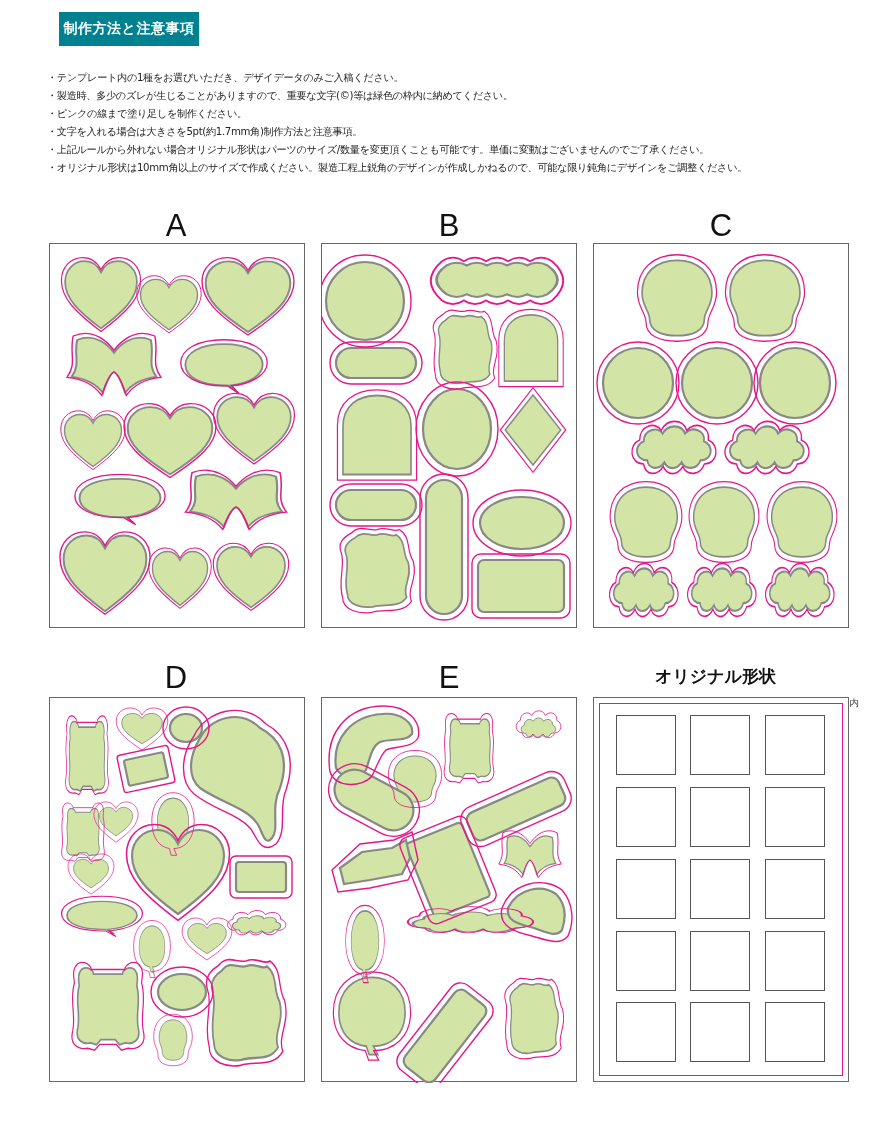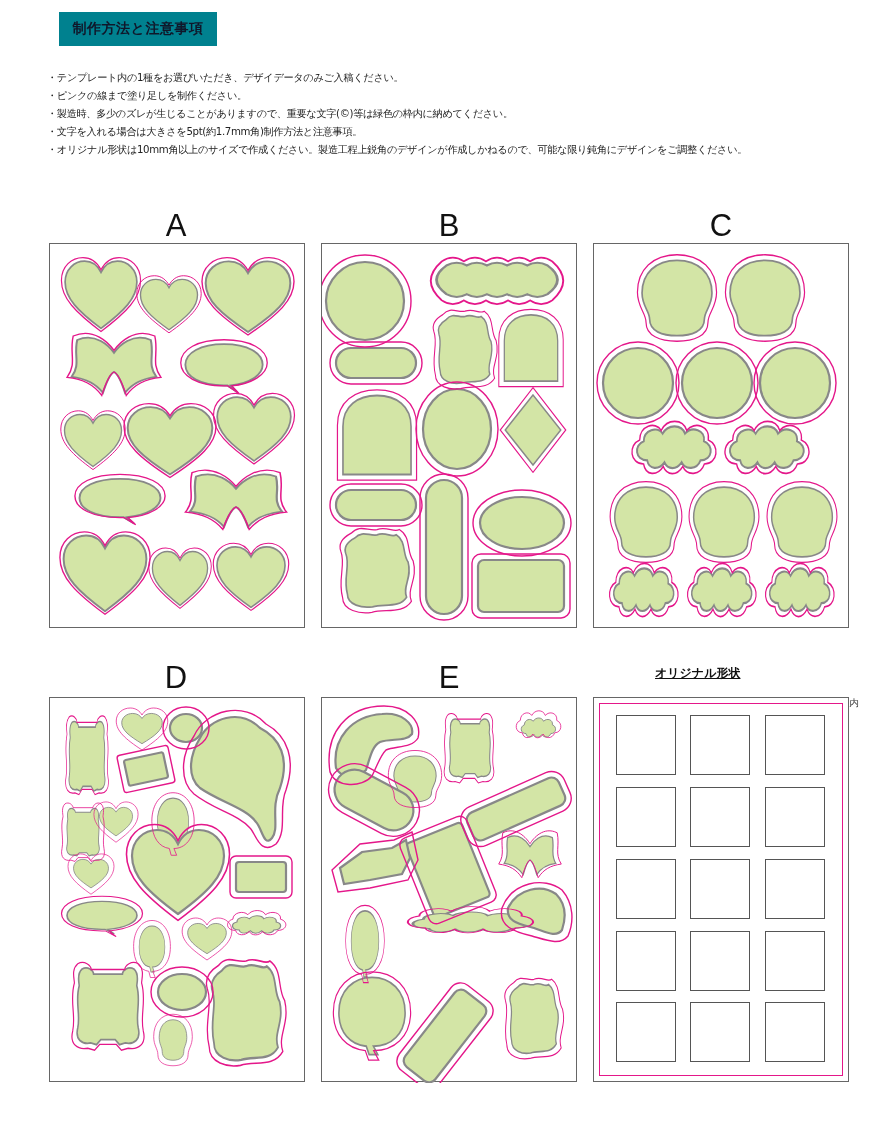--- a/index.html
+++ b/index.html
@@ -1,41 +1,42 @@
 <!DOCTYPE html>
 <html><head>
   <meta charset="utf-8">
   <style>
     html, body { margin: 0; padding: 0; background: #ffffff; }
     body { width: 895px; height: 1126px; position: relative; overflow: hidden;
            font-family: "DejaVu Sans", "Liberation Sans", sans-serif; color: #222; }
-    .badge { position: absolute; left: 59px; top: 12px; width: 158px; height: 34px;
-             background: #00818f; color: #0f172a; font-weight: bold; font-size: 14px;
+    .badge { position: absolute; left: 59px; top: 12px; width: 140px; height: 34px;
+             background: #00818f; color: #ffffff; font-weight: bold; font-size: 14px;
              display: flex; align-items: center; justify-content: center; letter-spacing: 0.5px; }
     .notes { position: absolute; left: 42px; top: 64px; margin: 5px; padding: 0; list-style: none; }
     .notes li { font-size: 10.2px; line-height: 18.1px; white-space: nowrap; letter-spacing: -0.35px; }
     .label { position: absolute; font-family: "Liberation Sans", sans-serif; font-size: 31px;
              color: #111; width: 30px; text-align: center; line-height: 1; }
     .panel { position: absolute; border: 1.5px solid #666; background: #fff; box-sizing: border-box; }
     .panel svg { position: absolute; left: 0; top: 0; }
-    .orig-title { position: absolute; left: 655px; top: 665px; font-weight: bold; font-size: 12px; color: #111; text-decoration: underline; }
+    .orig-title { position: absolute; left: 655px; top: 665px; font-weight: bold; font-size: 17px; color: #111; }
     .orig-sub { position: absolute; left: 796px; top: 669px; font-size: 9.5px; color: #333; margin-top: 28px; }
     .pinkframe { position: absolute; left: 5px; top: 5px; right: 5px; bottom: 5px; border: 1.5px solid #e4178a; }
     .cell { position: absolute; width: 60px; height: 60px; border: 1.5px solid #555; box-sizing: border-box; background: #fff; }
   </style>
 </head>
 <body>
 
 <div class="badge">制作方法と注意事項</div>
 
 <ul class="notes">
   <li>・テンプレート内の1種をお選びいただき、デザイデータのみご入稿ください。</li>
+  <li>・製造時、多少のズレが生じることがありますので、重要な文字(©)等は緑色の枠内に納めてください。</li>
   <li>・ピンクの線まで塗り足しを制作ください。</li>
-  <li>・製造時、多少のズレが生じることがありますので、重要な文字(©)等は緑色の枠内に納めてください。</li>
   <li>・文字を入れる場合は大きさを5pt(約1.7mm角)制作方法と注意事項。</li>
+  <li>・上記ルールから外れない場合オリジナル形状はパーツのサイズ/数量を変更頂くことも可能です。単価に変動はございませんのでご了承ください。</li>
   <li>・オリジナル形状は10mm角以上のサイズで作成ください。製造工程上鋭角のデザインが作成しかねるので、可能な限り鈍角にデザインをご調整ください。</li>
 </ul>
 
 <svg width="0" height="0" style="position:absolute">
   <defs>
     <path id="heart" d="M50 88 C20 66 4 50 4 30 C4 14 16 4 29 4 C39 4 46 10 50 18 C54 10 61 4 71 4 C84 4 96 14 96 30 C96 50 80 66 50 88Z"></path>
     <path id="bow" d="M10 10 C30 0 45 18 50 26 C55 18 70 0 90 10 C94 30 86 40 96 56 C80 58 70 64 62 76 C58 62 54 52 50 50 C46 52 42 62 38 76 C30 64 20 58 4 56 C14 40 6 30 10 10Z"></path>
     <path id="bubble" d="M50 6 C78 6 96 16 96 30 C96 42 80 52 58 54 L66 62 L54 54 C50 54 50 54 50 54 C22 54 4 44 4 30 C4 16 22 6 50 6Z"></path>
     <path id="cloud" d="M20 40 C6 40 4 24 16 20 C16 8 32 4 38 12 C44 2 60 2 64 12 C72 4 88 8 86 20 C98 24 96 40 82 40 C78 50 64 50 60 42 C54 50 44 50 40 42 C34 50 22 50 20 40Z"></path>
     <path id="bulb" d="M50 4 C78 4 96 20 96 44 C96 60 86 66 86 76 C86 90 70 96 50 96 C30 96 14 90 14 76 C14 66 4 60 4 44 C4 20 22 4 50 4Z"></path>

